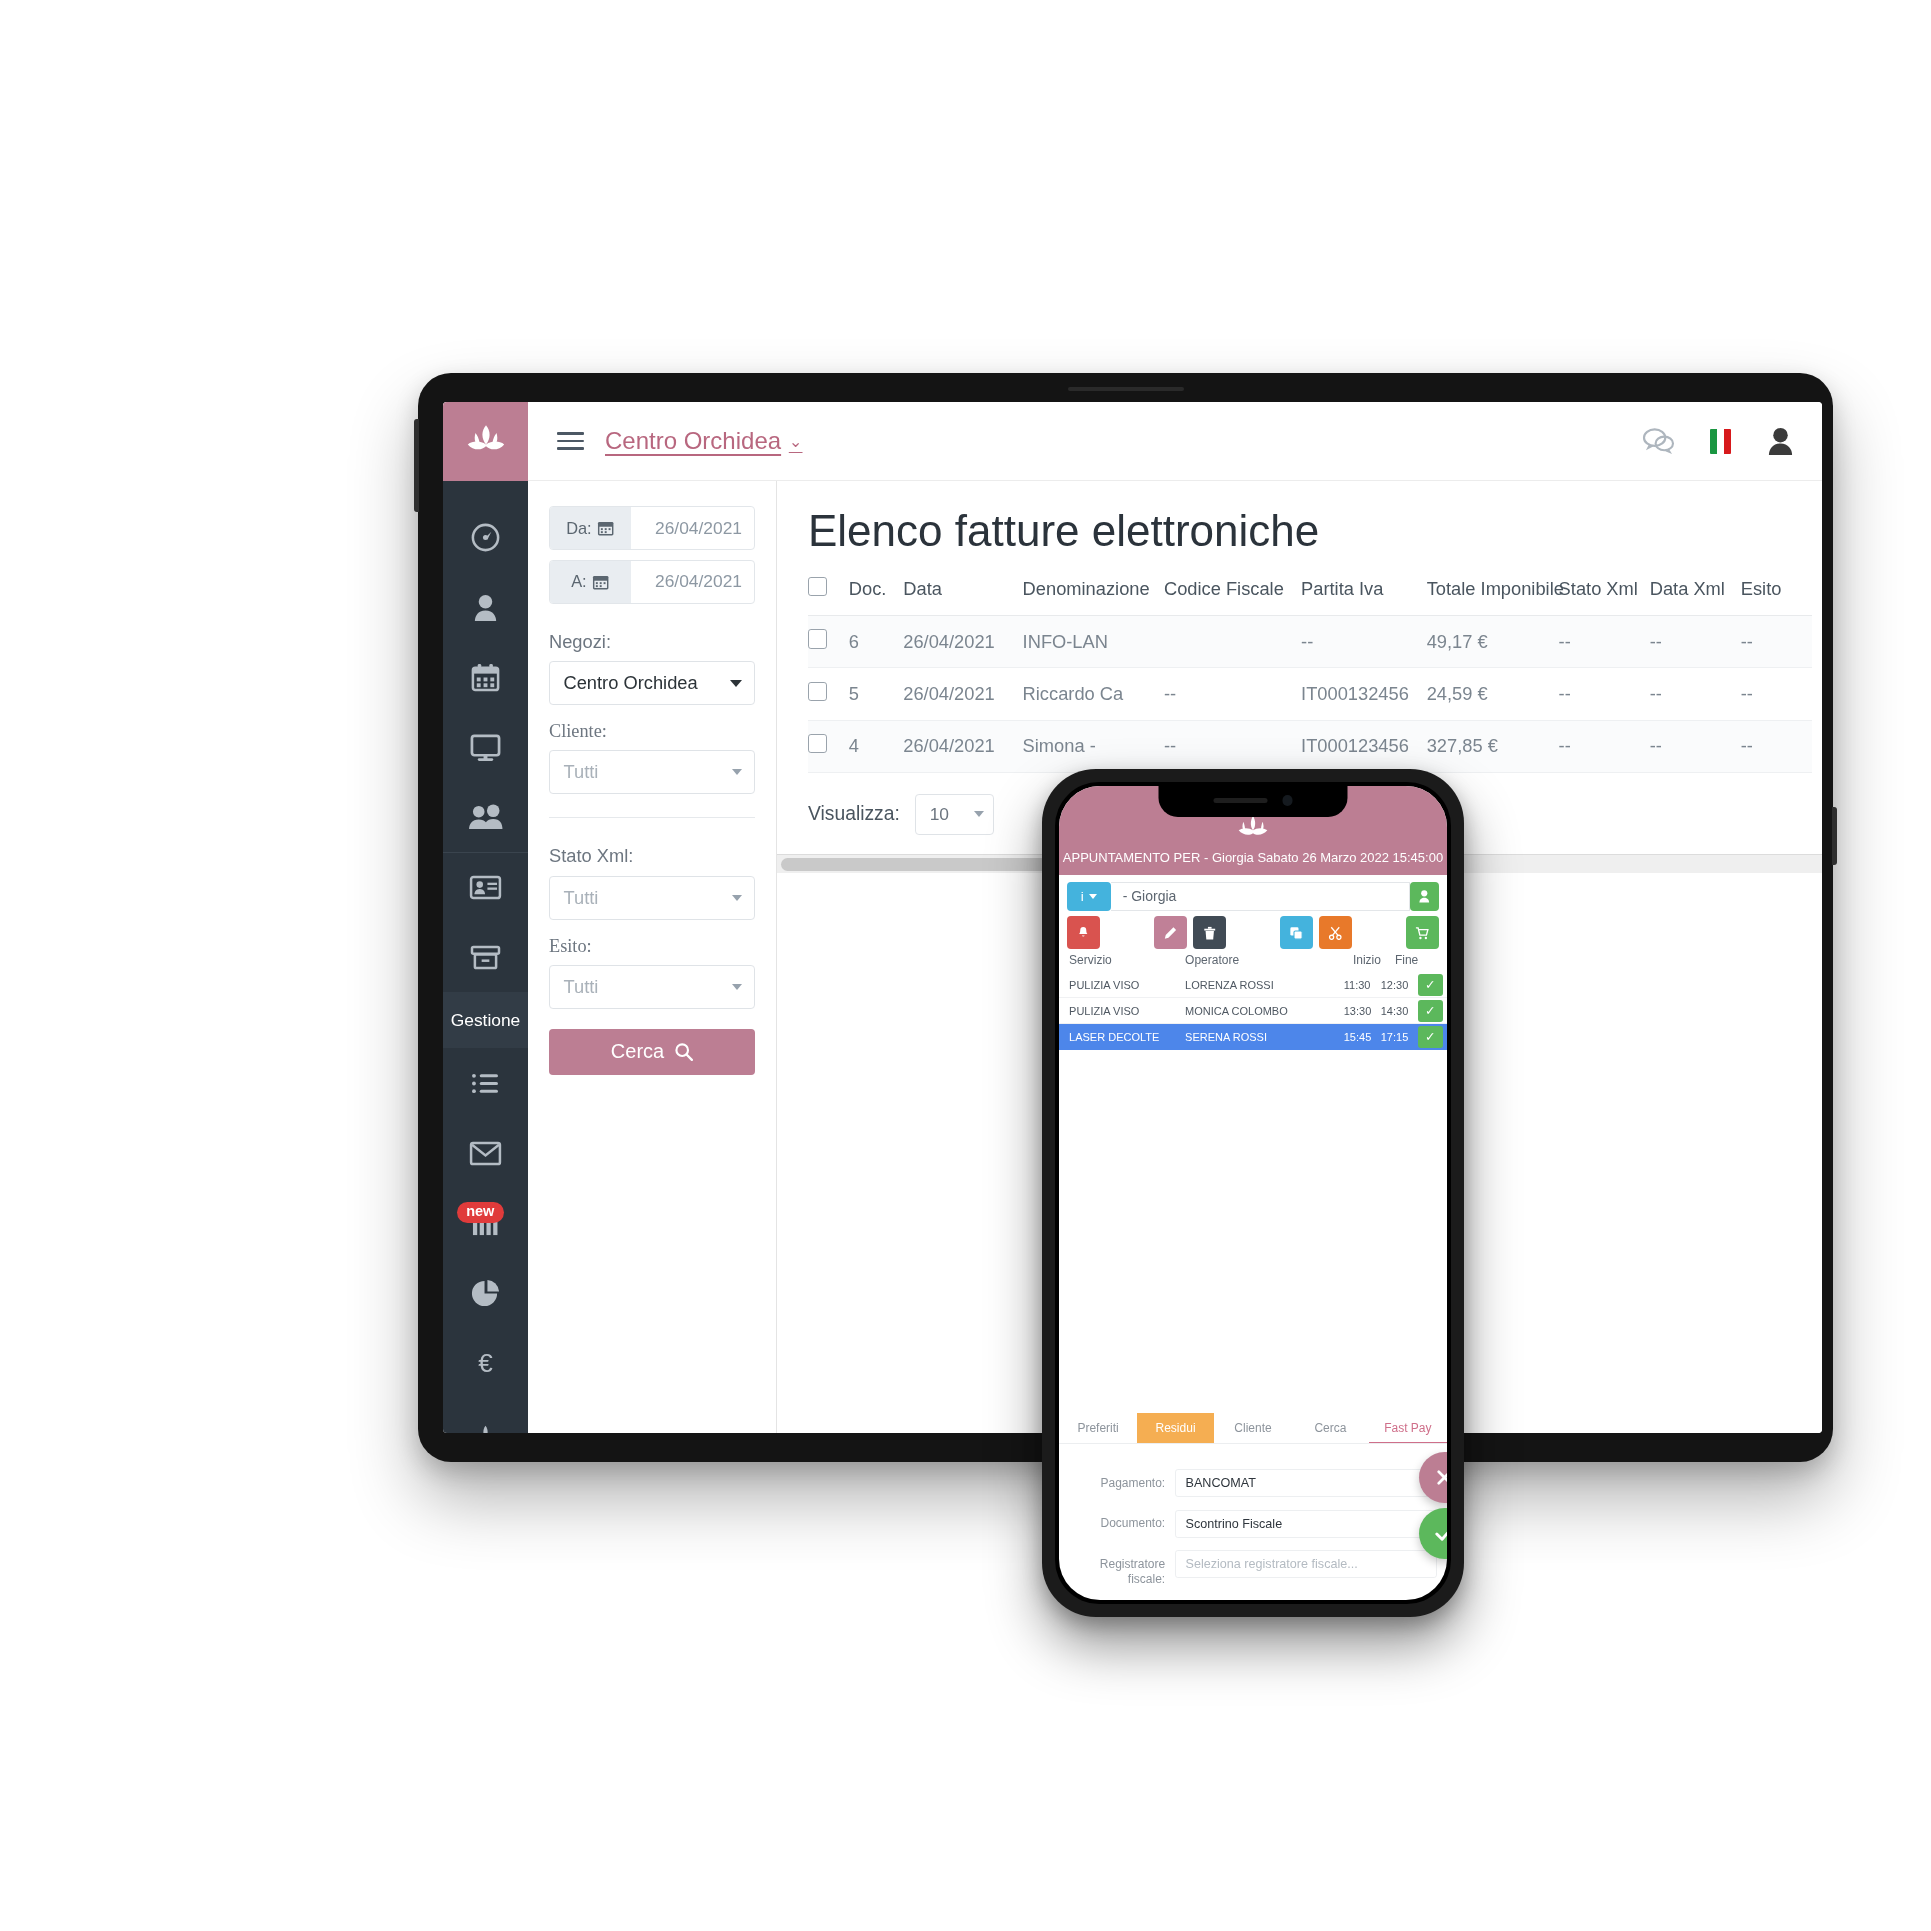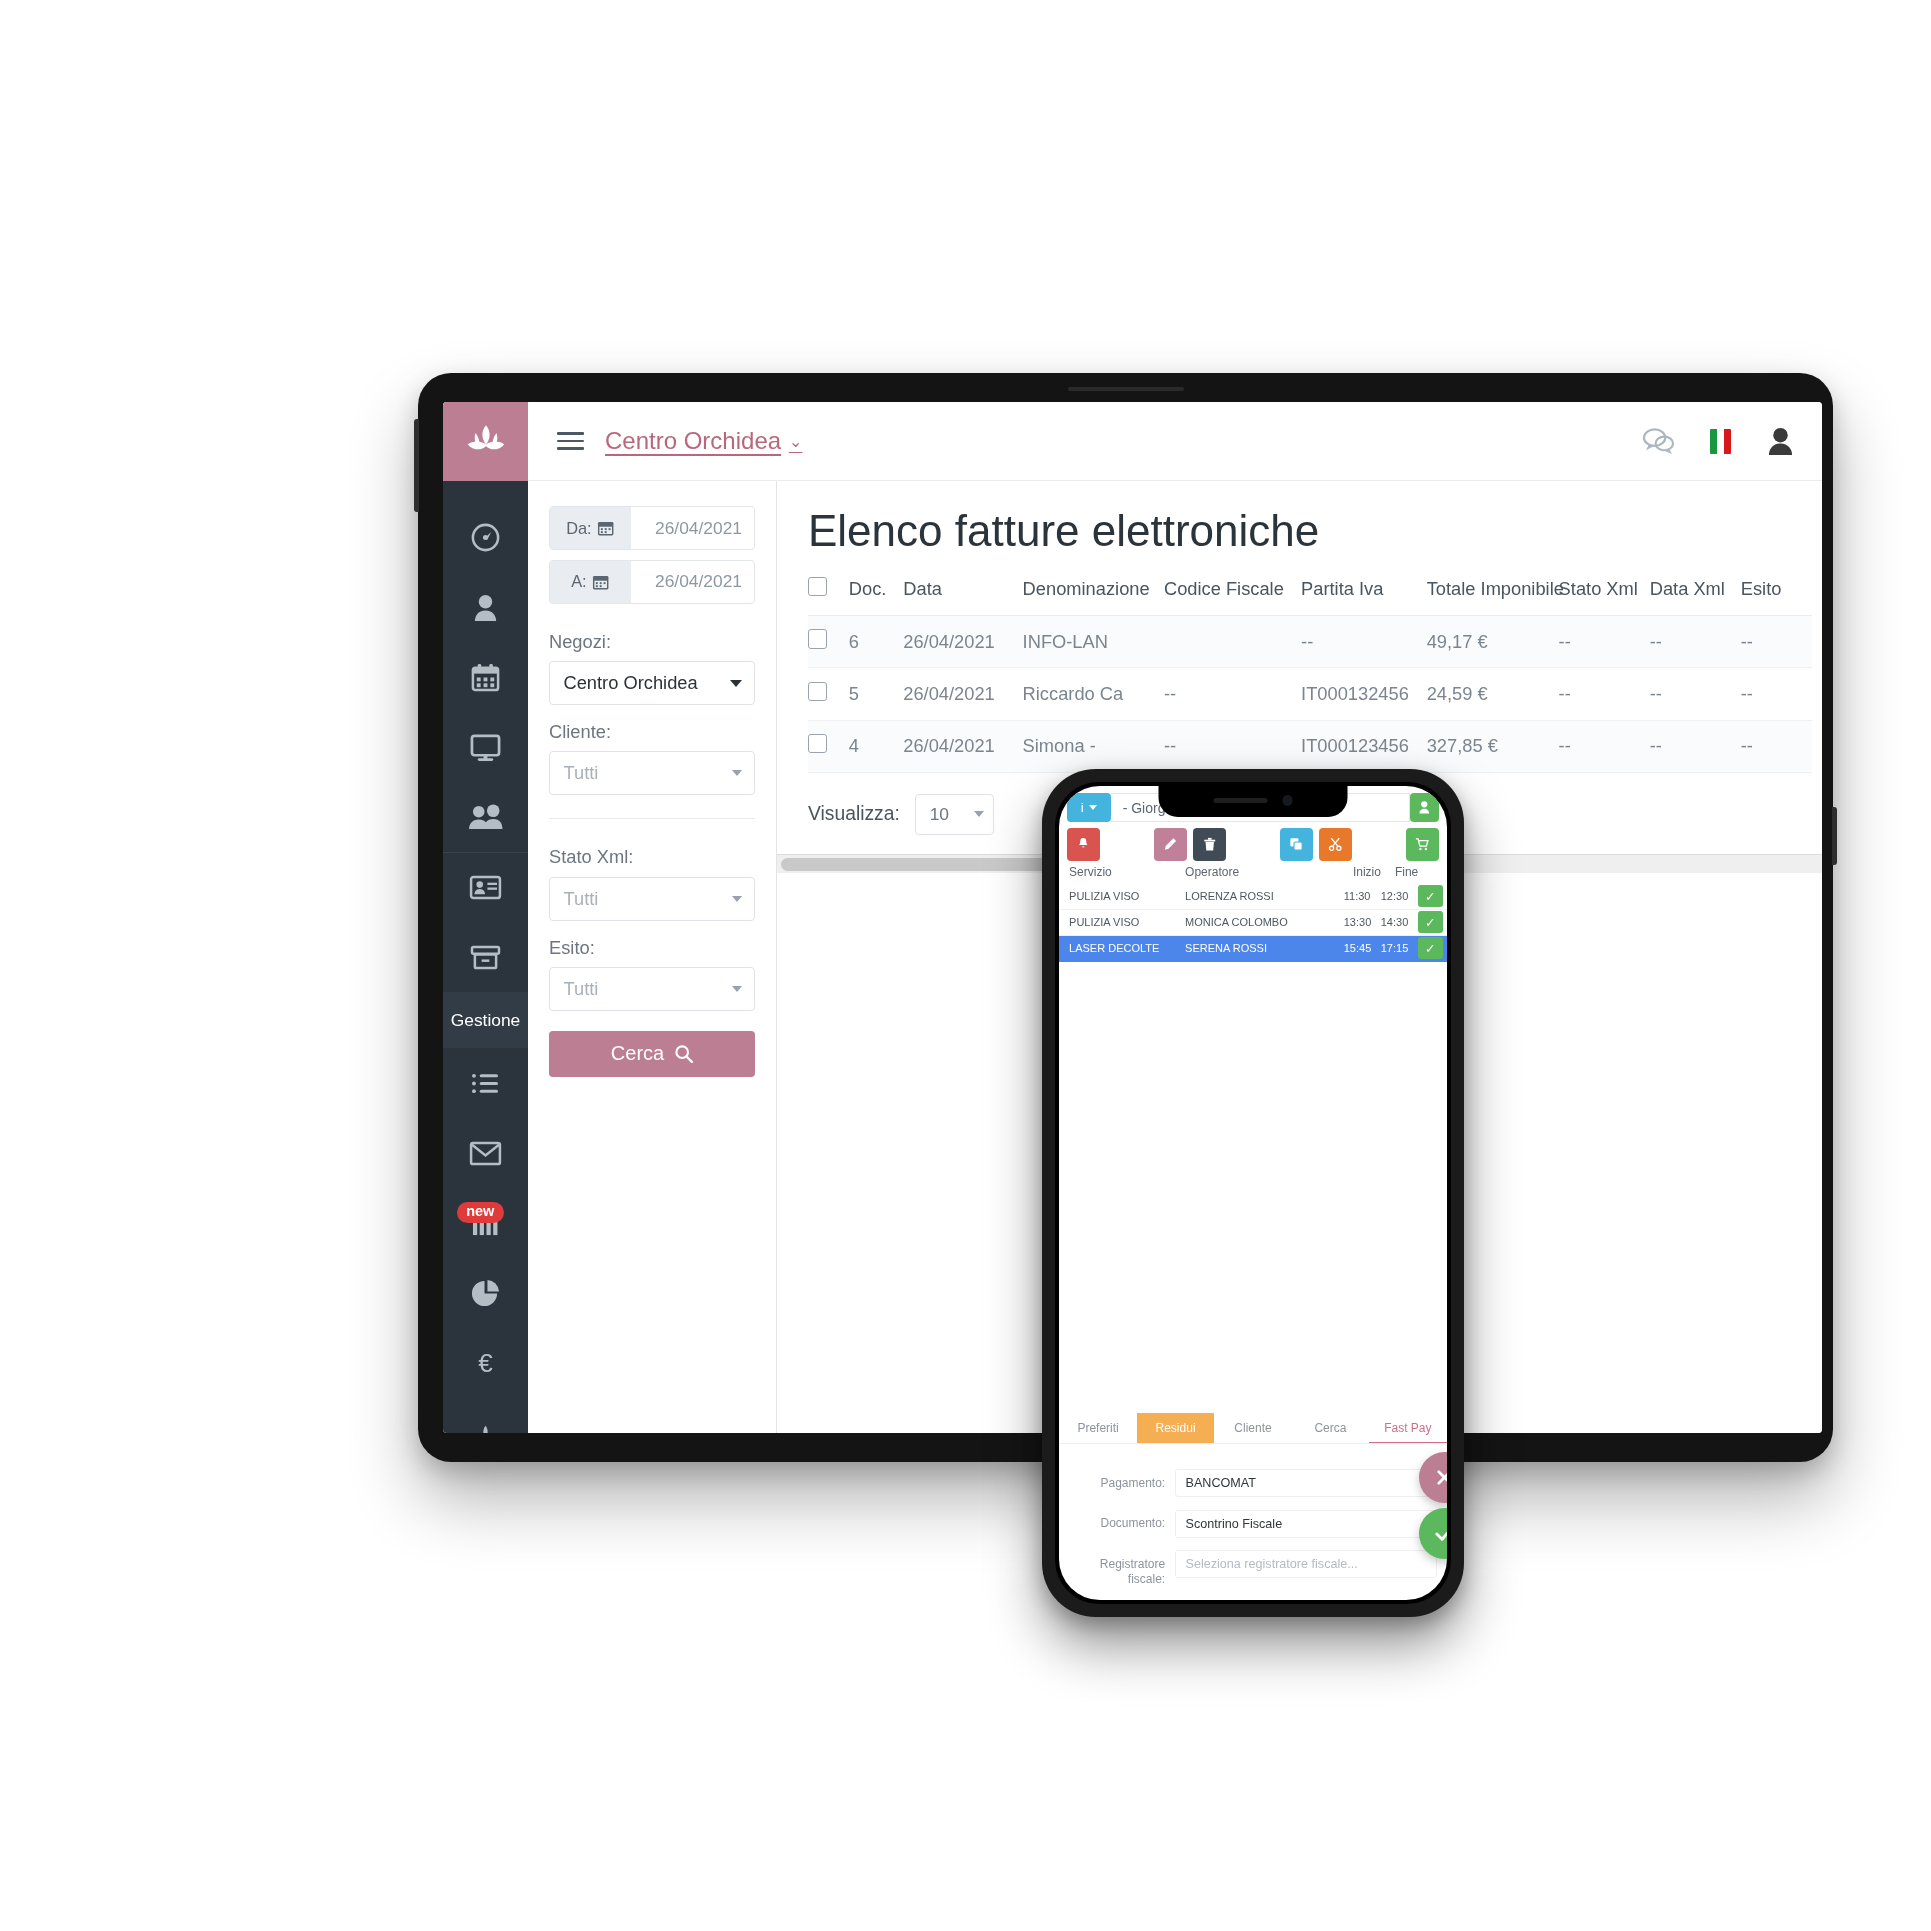--- a/index.html
+++ b/index.html
@@ -96,21 +96,21 @@
   .date-lab {
     background: #e9edf1; color: #5b6670; font-size: 16.4px;
     display:flex; align-items:center; justify-content:center; gap:5.8px;
     width: 81px; flex: 0 0 81px;
   }
   .date-val {
     flex:1; display:flex; align-items:center; justify-content:flex-end;
     padding-right: 13.5px; color:#8d98a3; font-size:17.4px;
   }
   .f-label { color:#6d7680; font-size:18.3px; margin: 27px 0 8.7px; }
-  .f-label.tight { margin-top: 15.4px; }
+  .f-label.tight { margin-top: 15.4px; font-family: Liberation Serif, serif; }
   .f-select {
     height: 44px; border: 1px solid #dfe3e7; border-radius: 3.9px; background:#fff;
     display:flex; align-items:center; padding: 0 11.6px 0 13.5px; cursor:pointer;
   }
   .f-select .val { flex:1; font-size:18.3px; color:#2c3338; }
   .f-select .val.ph { color:#a9b1b9; }
   .tri-dn { width:0;height:0;border-left:6.8px solid transparent;border-right:6.8px solid transparent;border-top:7.7px solid #2c3338; }
   .tri-dn.light { border-top-color:#97a2ad; border-left-width:5.8px;border-right-width:5.8px;border-top-width:6.8px; }
   .f-divider { height:1px; background:#e6e9ec; margin: 23px 0 0; }
   .btn-cerca {
@@ -556,20 +556,30 @@
   </div>
 
   <div id="phone">
     <div id="phone-inner">
       <div id="phone-screen">
         <div class="notch">
           <span class="spk"></span>
           <span class="cam"></span>
         </div>
 
+        <div class="ph-header">
+          <svg width="42" height="25" viewBox="0 0 44 26">
+            <path d="M22 1c-3 5-3 11 0 15 3-4 3-10 0-15z" fill="#fff"></path>
+            <path d="M22 16c-4-3-11-3-15 0 4 5 11 6 15 3z" fill="#fff"></path>
+            <path d="M22 16c4-3 11-3 15 0-4 5-11 6-15 3z" fill="#fff"></path>
+            <path d="M12 7c-2 5-1 9 2 11 0-4-1-8-2-11z" fill="#fff"></path>
+            <path d="M32 7c2 5 1 9-2 11 0-4 1-8 2-11z" fill="#fff"></path>
+          </svg>
+          <div class="ph-appt">APPUNTAMENTO PER - Giorgia Sabato 26 Marzo 2022 15:45:00</div>
+        </div>
 
         <div class="ph-searchrow">
           <div class="ipill">
             <span>i</span>
             <span class="tri"></span>
           </div>
           <div class="ph-input">- Giorgia</div>
           <div class="sq" style="background:#5cb85c">
             <svg width="14.5" height="14.5" viewBox="0 0 15 15">
               <circle cx="7.5" cy="4.5" r="3.2" fill="#fff"></circle>

